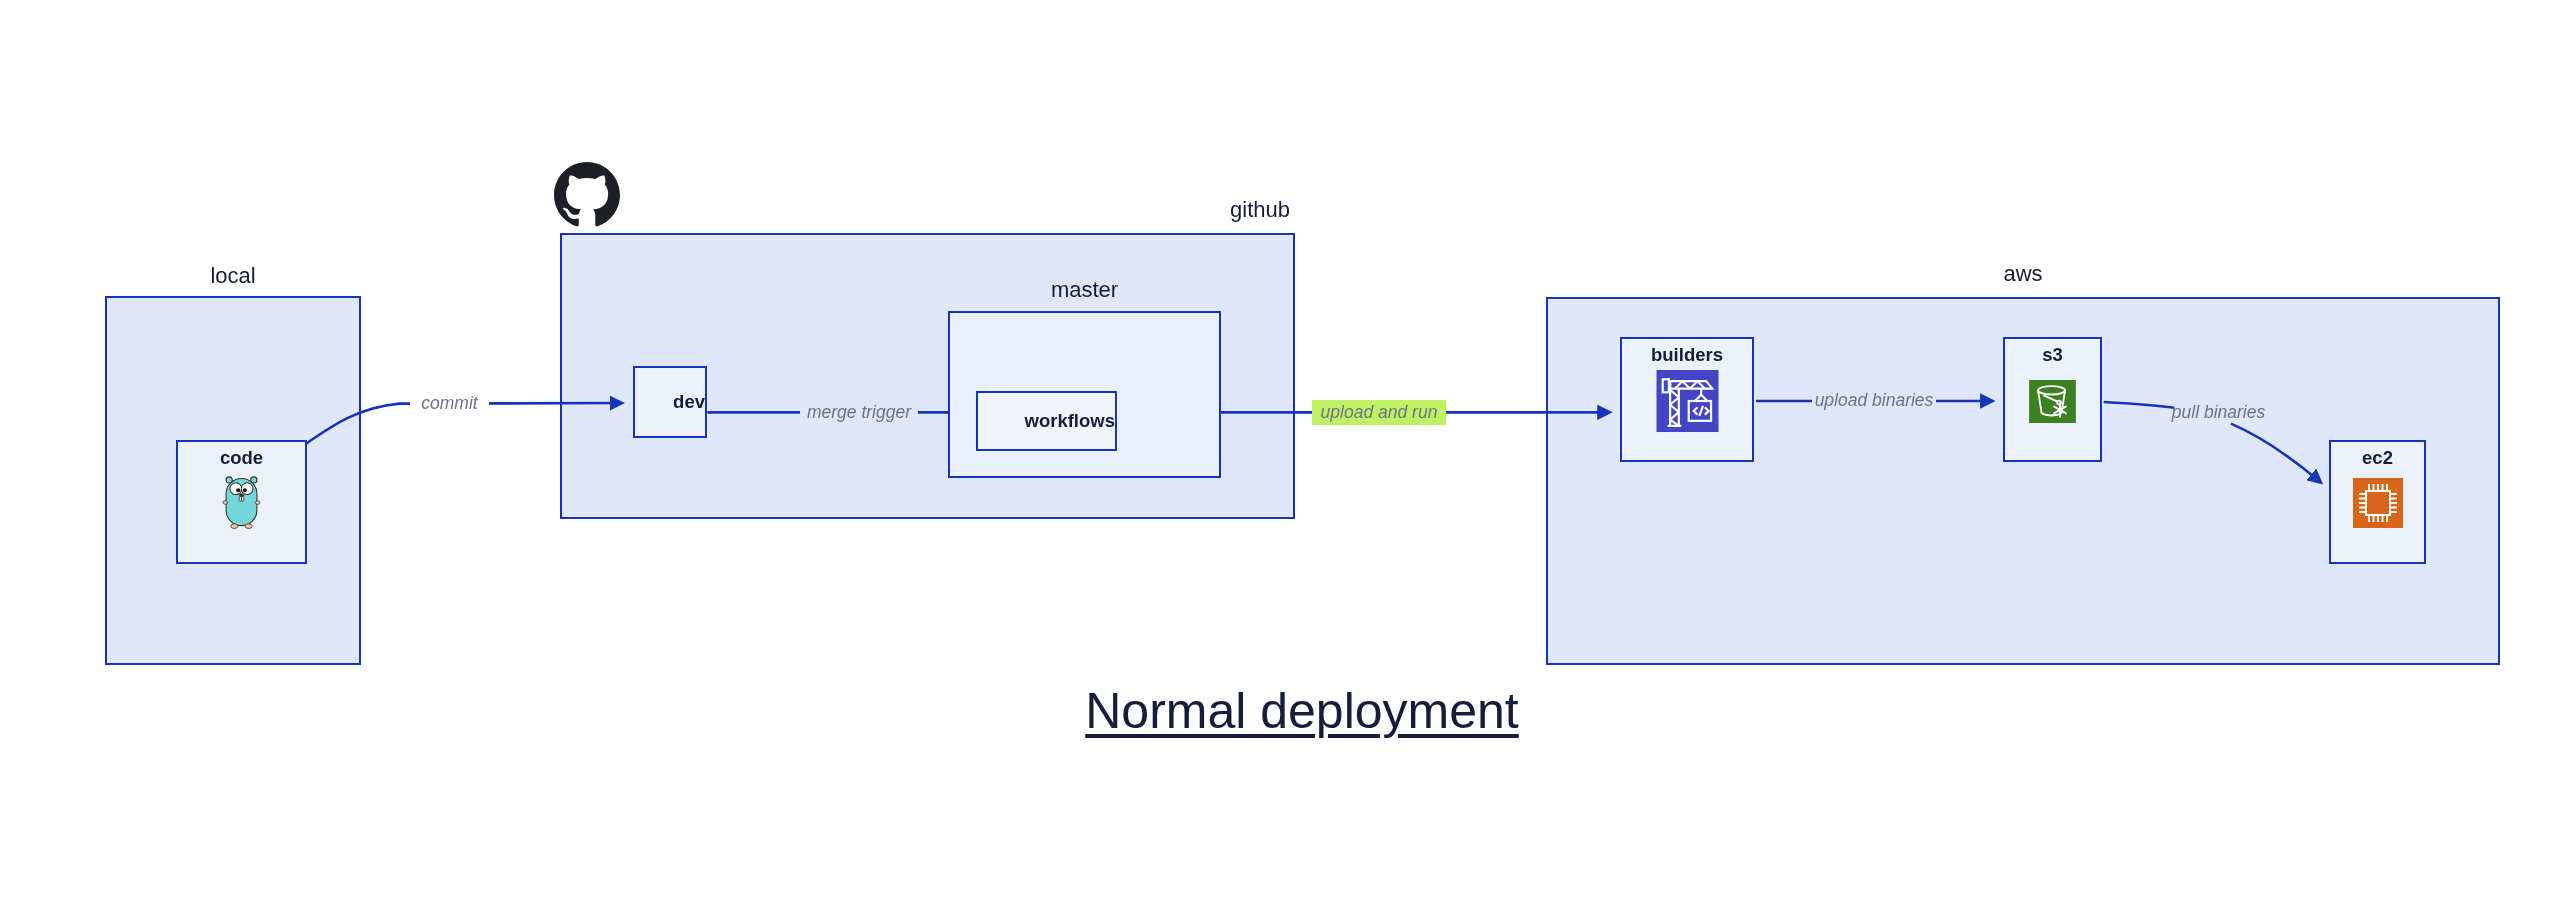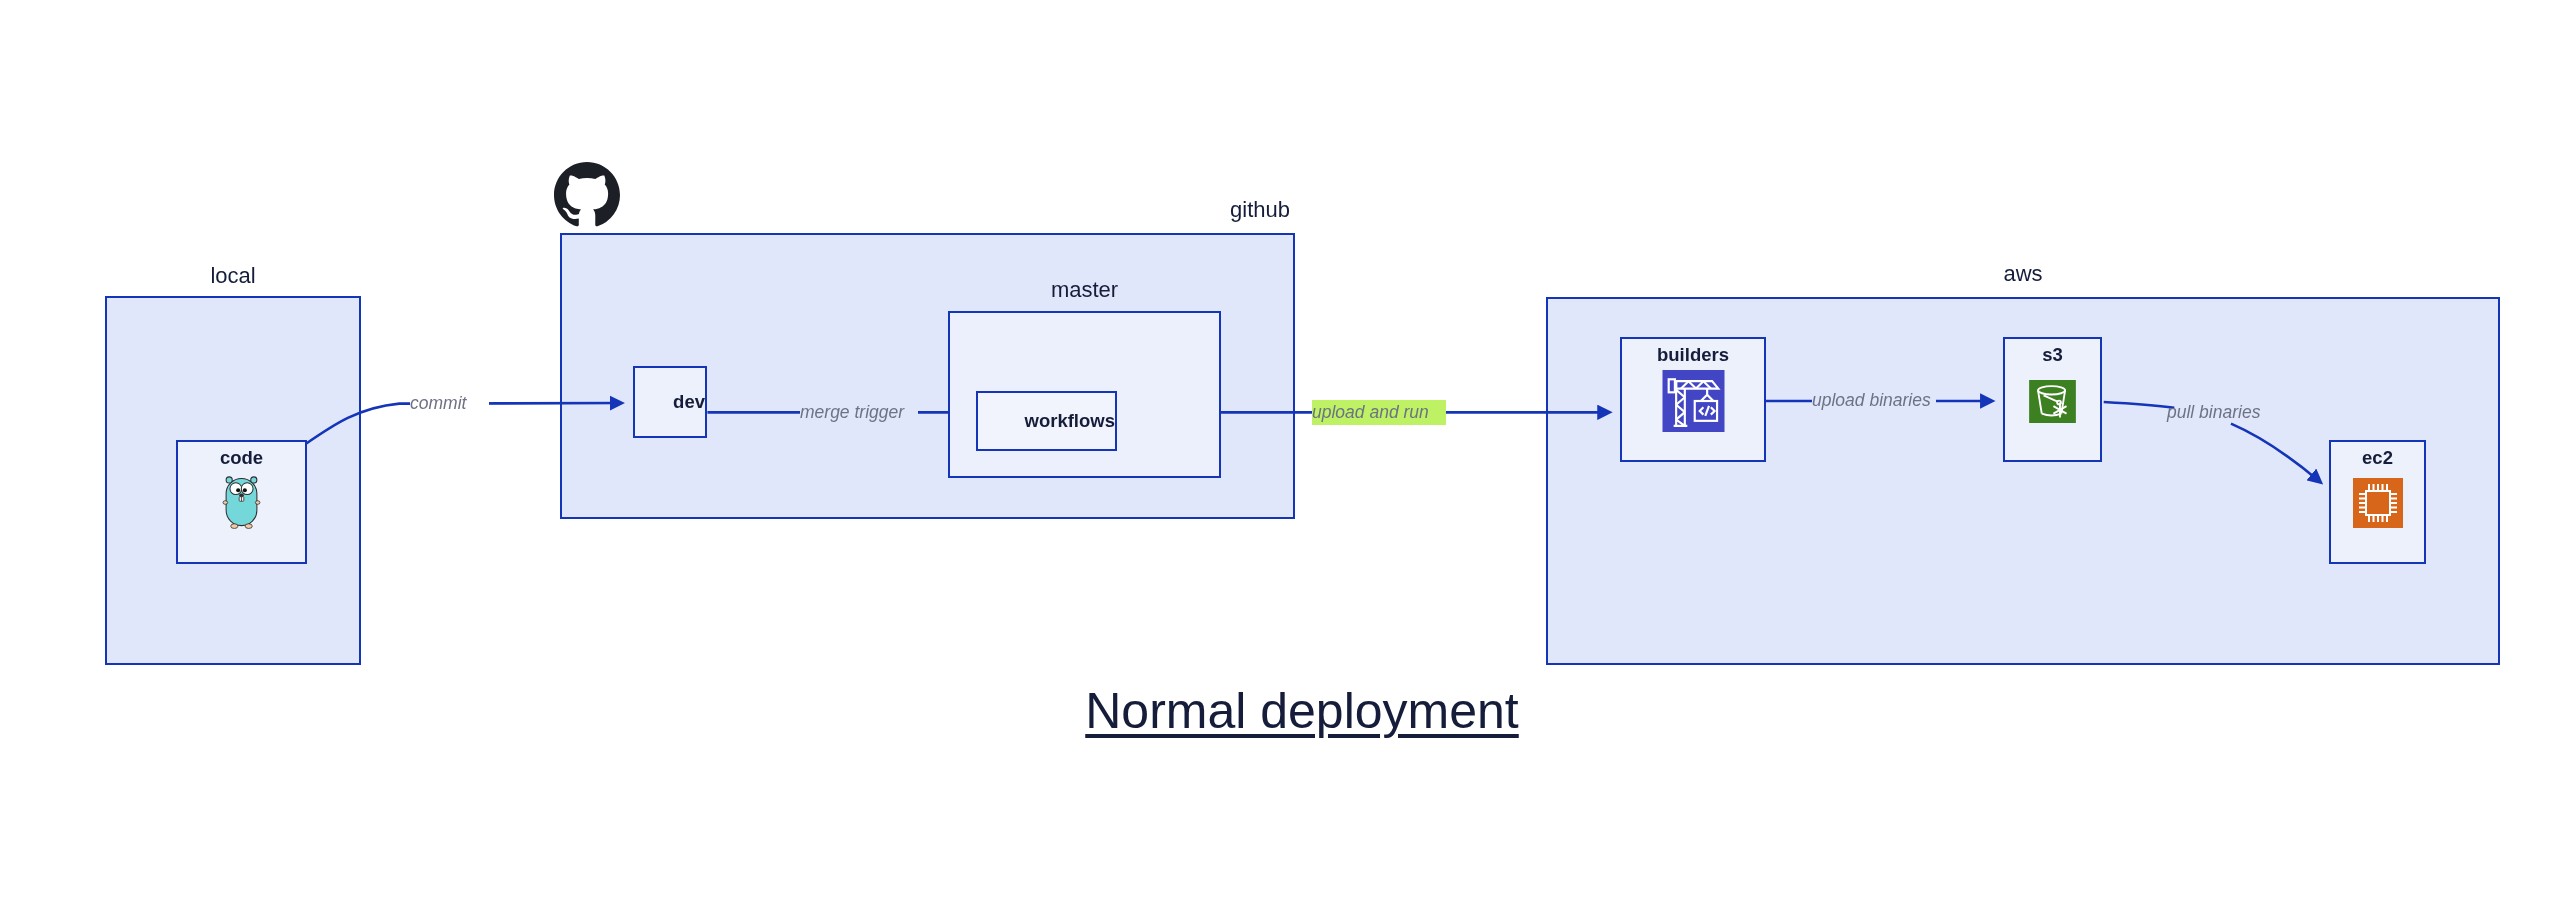--- a/index.html
+++ b/index.html
@@ -20,21 +20,21 @@
   .node-label{
     color:#151d3b;font-weight:bold;font-size:18.5px;line-height:20.6px;display:block;
   }
   .node-label--padded{padding-top:6.2px;}
   .group-label{
     position:absolute;color:#151d3b;font-size:22px;line-height:31px;z-index:2;
     text-align:center;
   }
   .edge-label{
     position:absolute;color:#6d7285;font-style:italic;font-size:17.5px;line-height:25px;
-    z-index:5;white-space:nowrap;
+    text-align:center;z-index:5;white-space:nowrap;
   }
   .edges{position:absolute;left:0;top:0;z-index:2;}
   .icon-tile{display:block;margin:4.1px auto 0;}
   .diagram-title{
     position:absolute;left:1302px;top:689px;transform:translateX(-50%);
     color:#151d3b;font-size:50px;line-height:44px;white-space:nowrap;z-index:6;
     text-decoration:underline;text-decoration-thickness:3.6px;text-underline-offset:6.2px;
   }
   .octocat{position:absolute;left:554px;top:162px;z-index:2;}
 </style>
@@ -100,21 +100,21 @@
   </div>
 
   <div class="node node--flex" style="left:633px;top:366px;width:74px;height:72px;">
     <span class="node-label">dev</span>
   </div>
 
   <div class="node node--flex" style="left:976px;top:391px;width:141px;height:60px;background:#f1f4fd;">
     <span class="node-label">workflows</span>
   </div>
 
-  <div class="node" style="left:1620px;top:337px;width:146px;height:125px;">
+  <div class="node" style="left:1620px;top:337px;width:134px;height:125px;">
     <span class="node-label node-label--padded">builders</span>
     <svg class="icon-tile" width="63" height="62" viewBox="0 0 100 100">
       <rect x="0" y="0" width="100" height="100" fill="#4246c5"></rect>
       <g stroke="#ffffff" stroke-width="3.5" fill="none">
         <rect x="10" y="15" width="10" height="21"></rect>
         <polygon points="22,18 80,18 90,30 22,30"></polygon>
         <path d="M30 30 L42 18 M42 18 L54 30 M54 30 L66 18 M66 18 L78 30"></path>
         <path d="M22 18 L22 90 M36 30 L36 90 M18 90 L40 90"></path>
         <path d="M22 32 L36 44 M36 44 L22 56 M22 56 L36 68 M36 68 L22 80 M22 80 L36 90"></path>
         <path d="M72 30 L72 40"></path>

